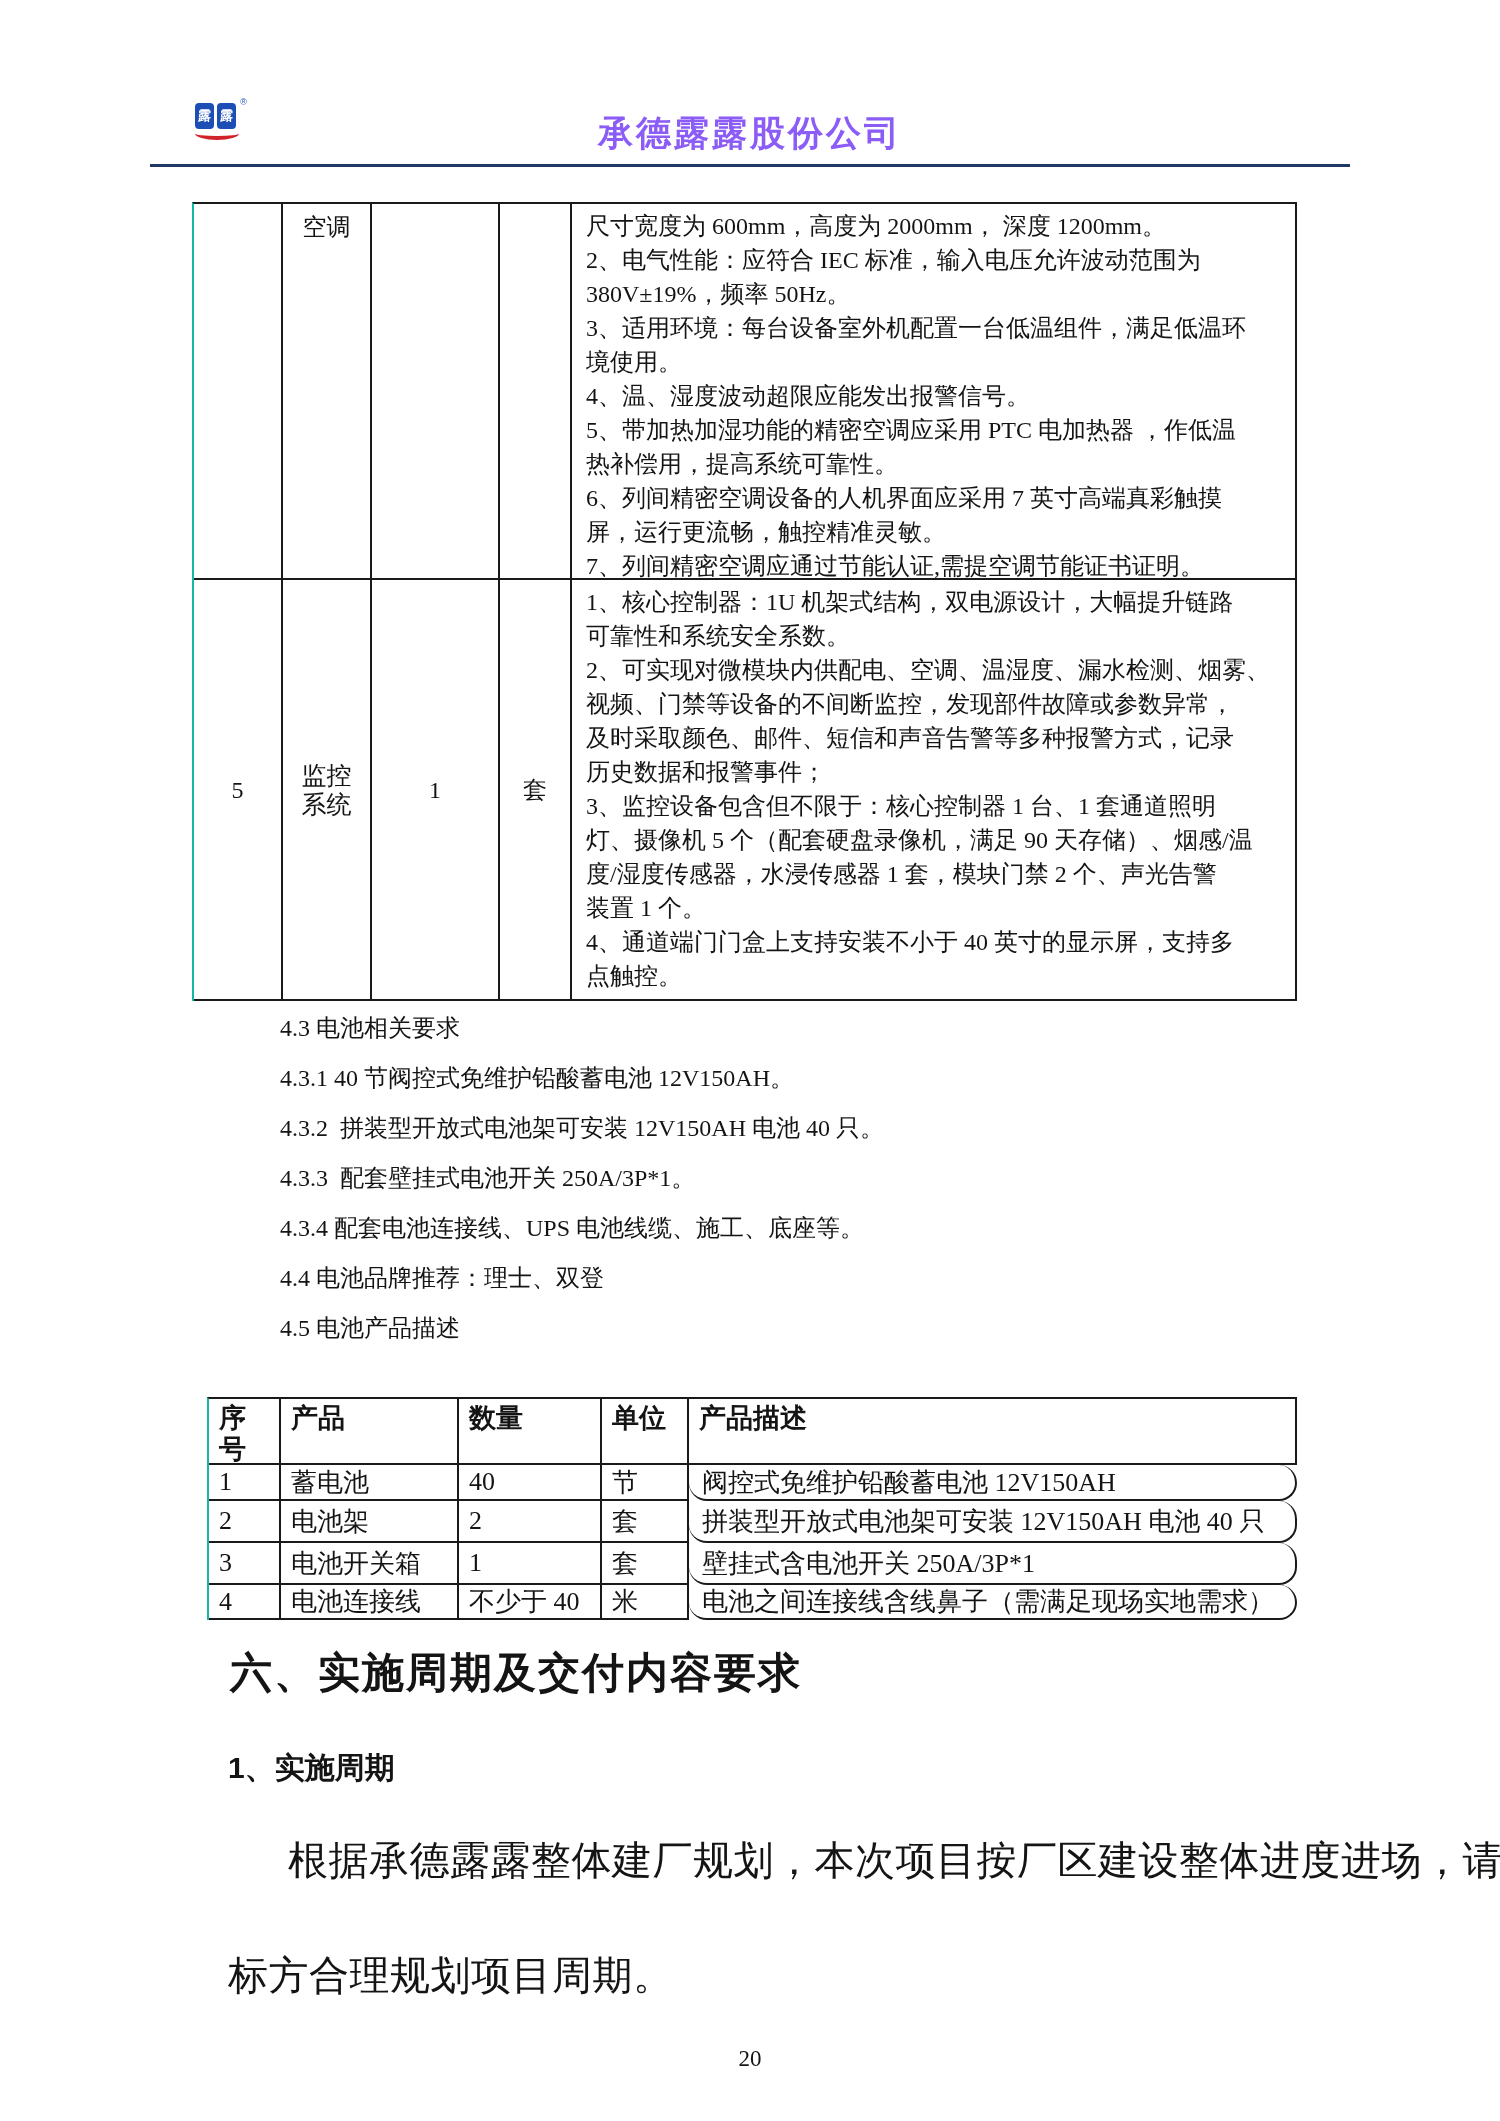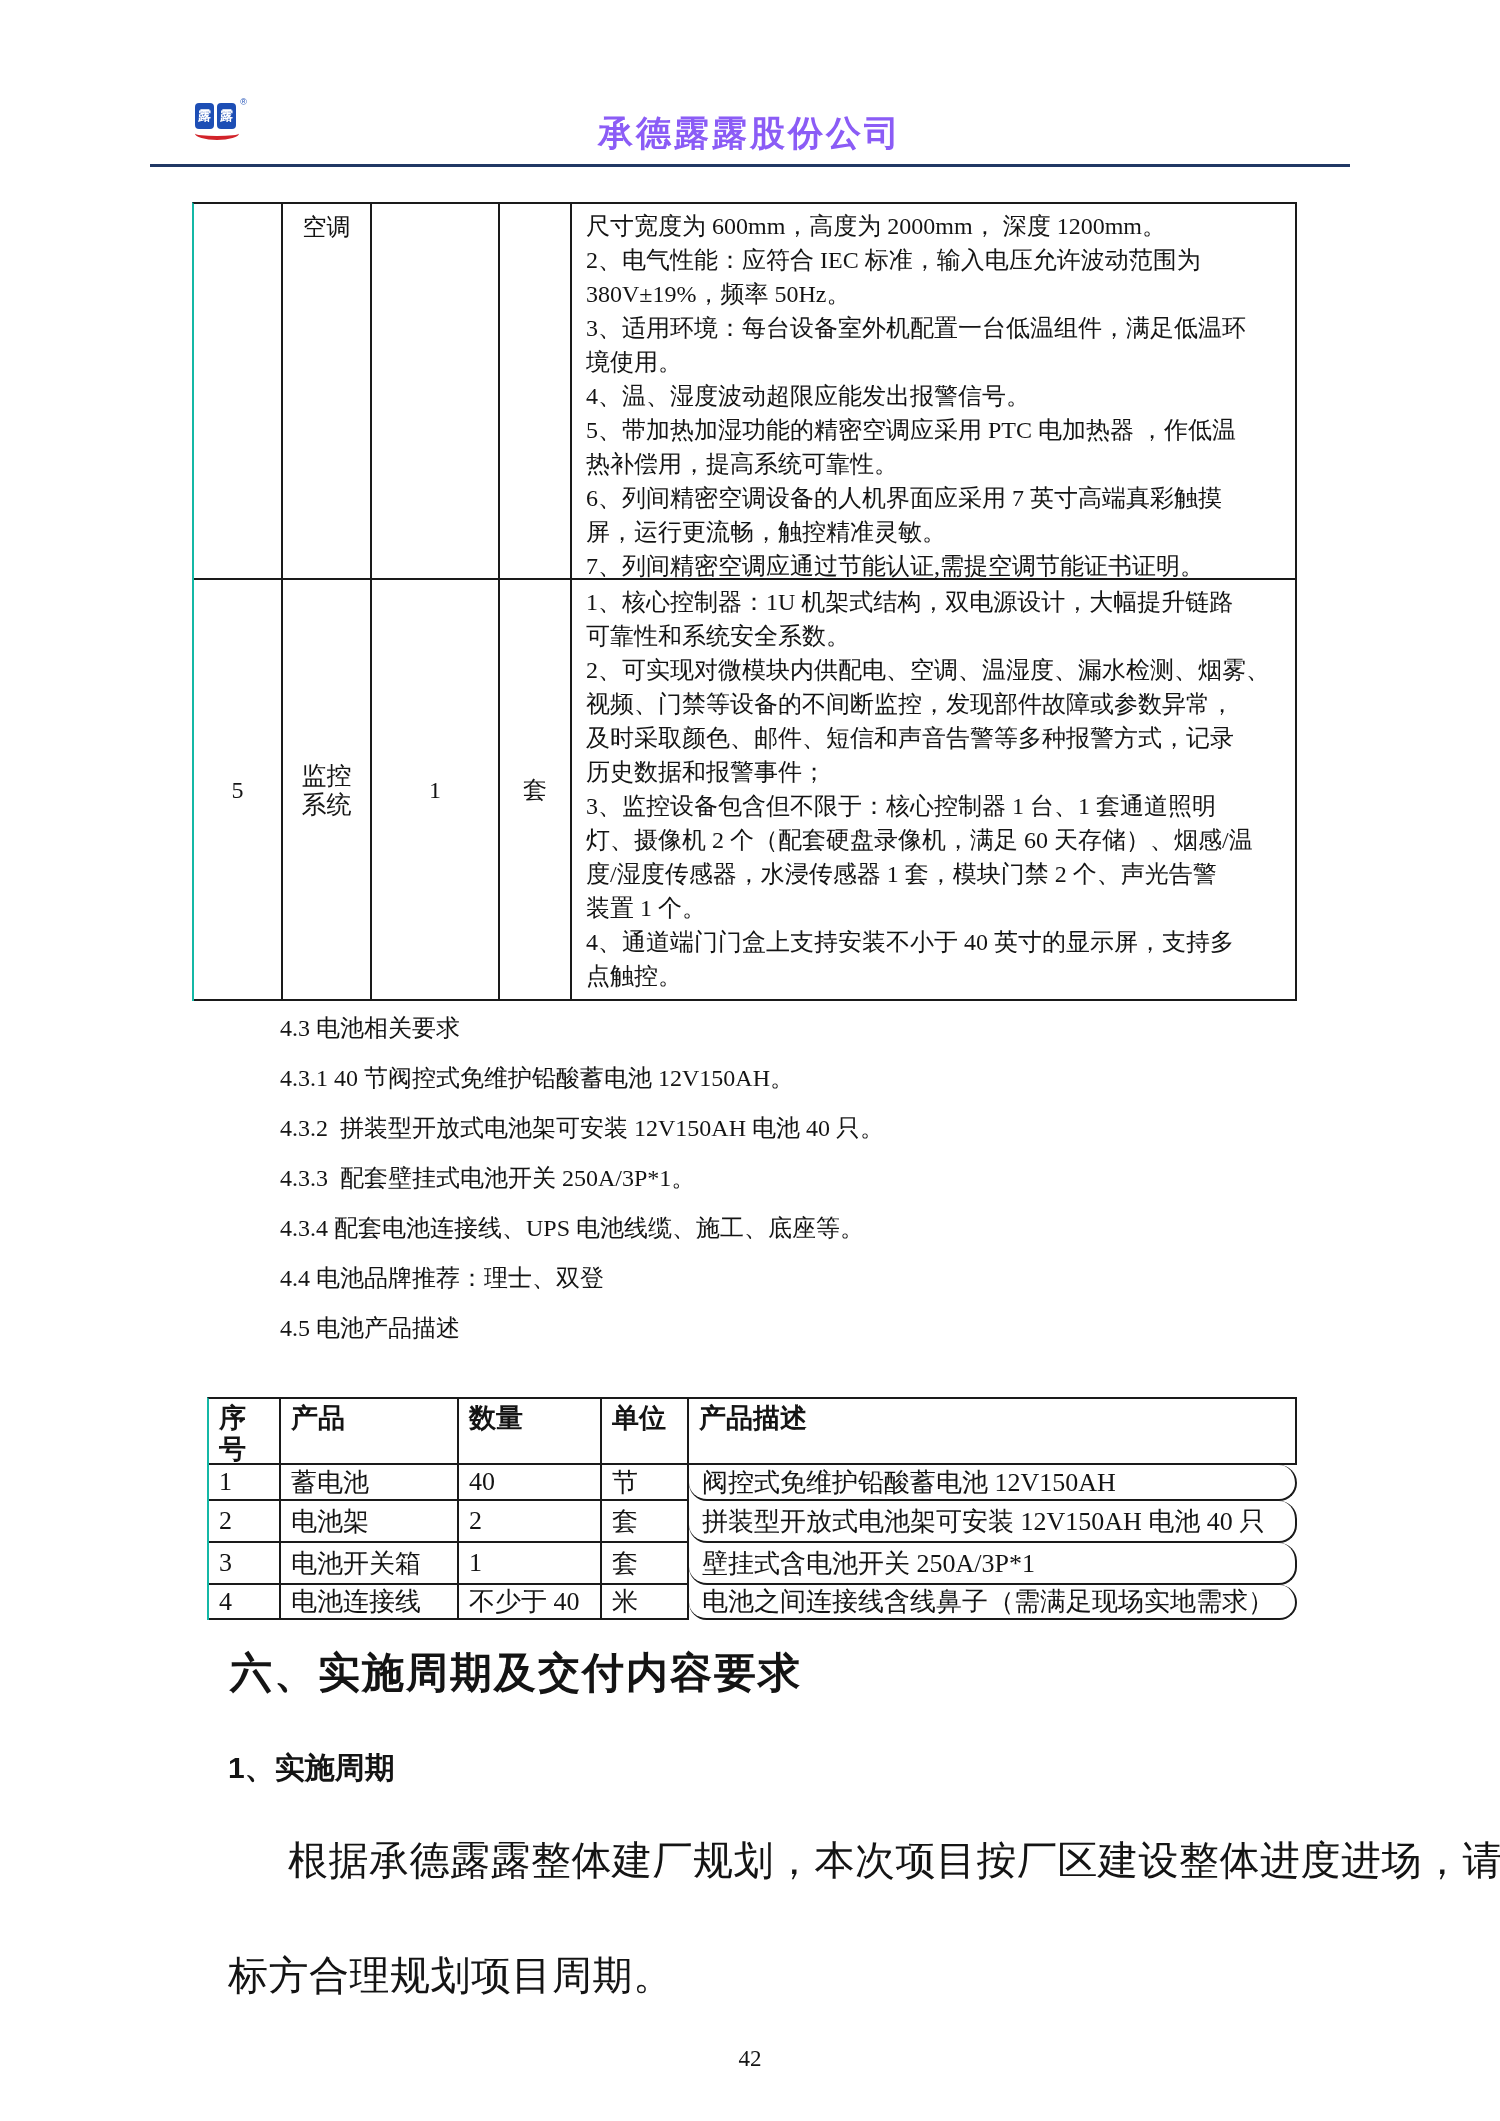--- a/index.html
+++ b/index.html
@@ -100,21 +100,21 @@
     <div class="cell cell-center">1</div>
     <div class="cell cell-center">套</div>
     <div class="cell spec-desc">
       <div class="desc-line">1、核心控制器：1U 机架式结构，双电源设计，大幅提升链路</div>
       <div class="desc-line">可靠性和系统安全系数。</div>
       <div class="desc-line">2、可实现对微模块内供配电、空调、温湿度、漏水检测、烟雾、</div>
       <div class="desc-line">视频、门禁等设备的不间断监控，发现部件故障或参数异常，</div>
       <div class="desc-line">及时采取颜色、邮件、短信和声音告警等多种报警方式，记录</div>
       <div class="desc-line">历史数据和报警事件；</div>
       <div class="desc-line">3、监控设备包含但不限于：核心控制器 1 台、1 套通道照明</div>
-      <div class="desc-line">灯、摄像机 2 个（配套硬盘录像机，满足 60 天存储）、烟感/温</div>
+      <div class="desc-line">灯、摄像机 5 个（配套硬盘录像机，满足 90 天存储）、烟感/温</div>
       <div class="desc-line">度/湿度传感器，水浸传感器 1 套，模块门禁 2 个、声光告警</div>
       <div class="desc-line">装置 1 个。</div>
       <div class="desc-line">4、通道端门门盒上支持安装不小于 40 英寸的显示屏，支持多</div>
       <div class="desc-line">点触控。</div>
     </div>
   </div>
 
   <div class="battery-reqs">
     <div class="req-line">4.3 电池相关要求</div>
     <div class="req-line">4.3.1 40 节阀控式免维护铅酸蓄电池 12V150AH。</div>
@@ -155,15 +155,15 @@
     <div class="cell">不少于 40</div>
     <div class="cell">米</div>
     <div class="cell desc-cell">电池之间连接线含线鼻子（需满足现场实地需求）</div>
   </div>
 
   <div class="chapter-title">六、实施周期及交付内容要求</div>
   <div class="chapter-sub">1、实施周期</div>
   <div class="para-line para-line-1">根据承德露露整体建厂规划，本次项目按厂区建设整体进度进场，请各位投</div>
   <div class="para-line para-line-2">标方合理规划项目周期。</div>
 
-  <div class="page-number">42</div>
+  <div class="page-number">20</div>
 
 </div>
 
 </body></html>

